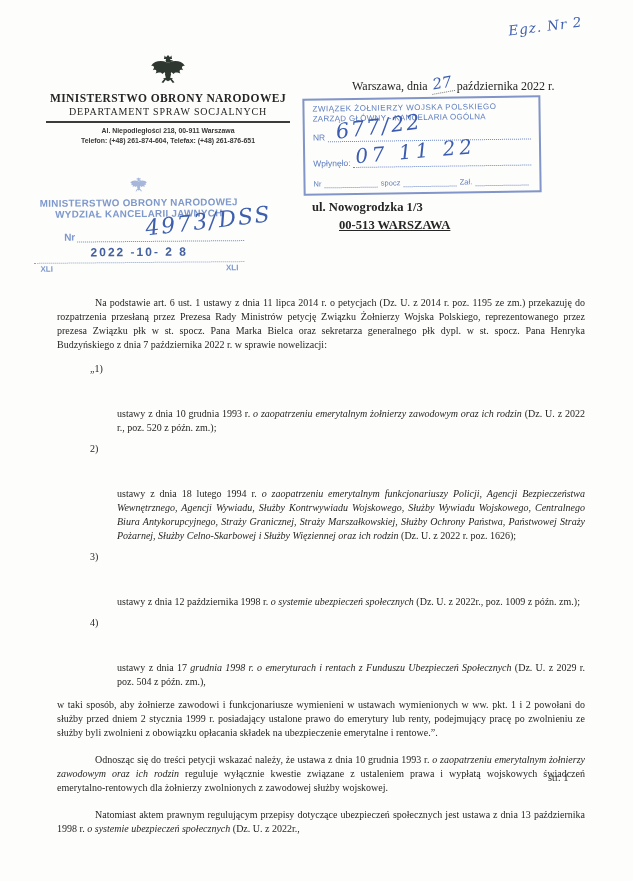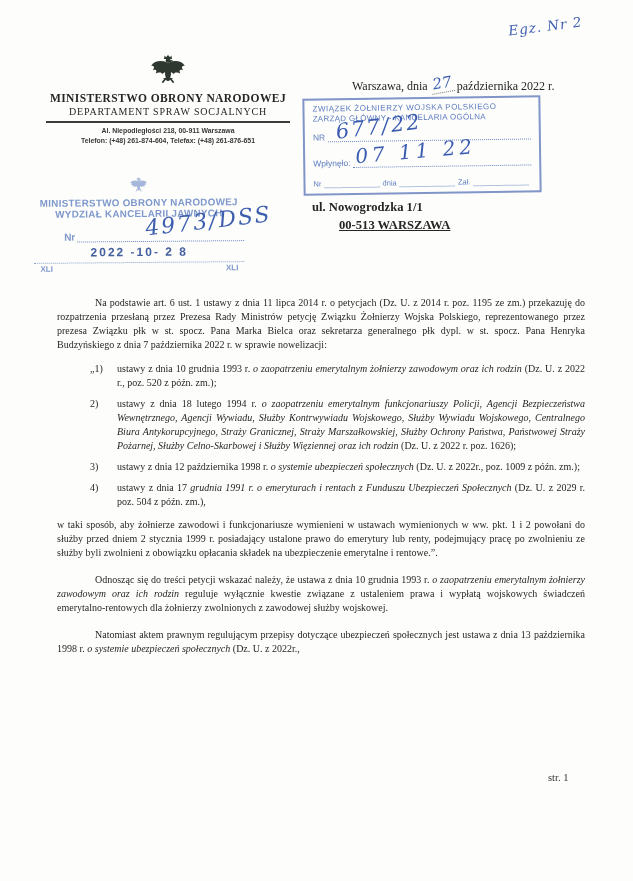--- a/index.html
+++ b/index.html
@@ -63,21 +63,21 @@
   .recipient { position:absolute; left:312px; top:199px; font-size:12.6px; font-weight:bold; line-height:17.6px; }
   .recipient .u { text-decoration:underline;margin-left:27px; }
 
   
   .letter-body { position:absolute; left:57px; top:296px; width:528px; font-size:10px; line-height:14px; text-align:justify; }
   .para { margin:0 0 10px; }
   .indent { text-indent:38px; }
   .acts-list { margin:1px 0 9px 33px; }
   .list-item { display:flex; margin-bottom:7px; }
   .li-marker { flex:0 0 27px; width:27px; }
-  .li-text { flex:1; text-align:justify; }
+  .li-text { flex:1; text-align:justify;margin-top:45px; }
   .para-tight { margin-bottom:13px; }
 
   .page-num { position:absolute; left:548px; top:772px; font-size:10.5px; color:#333; }
 </style>
 </head>
 <body>
 
 <svg width="0" height="0" style="position:absolute">
   <defs>
     <g id="eagle-shape">
@@ -126,21 +126,21 @@
     </div>
     <div class="su-row su-row-rec">
       <span class="su-label">Wpłynęło:</span>
       <span class="dots">
         <span class="su-rec-value hand">07 11 22</span>
       </span>
     </div>
     <div class="su-bottom">
       <span>Nr</span>
       <span class="dots"></span>
-      <span>dnia</span>
+      <span>spocz</span>
       <span class="dots"></span>
       <span>Zał.</span>
       <span class="dots"></span>
     </div>
   </div>
 
   <div class="stamp-registry">
     <svg class="eagle-sm" viewBox="0 0 64 56" fill="currentColor">
         <use href="#eagle-shape"></use>
       </svg>
@@ -154,21 +154,21 @@
     </div>
     <div class="sr-date">2022 -10- 2 8</div>
     <div class="sr-rule"></div>
     <div class="sr-codes">
       <span>XLI</span>
       <span>XLI</span>
     </div>
   </div>
 
   <div class="recipient">
-    <div>ul. Nowogrodzka 1/1</div>
+    <div>ul. Nowogrodzka 1/3</div>
     <div class="u">00-513 WARSZAWA</div>
   </div>
 
   <div class="letter-body">
     <p class="para indent"><span>Na podstawie art. 6 ust. 1 ustawy z dnia 11 lipca 2014 r. o petycjach (Dz. U. z 2014 r. poz. 1195 ze zm.) przekazuję do rozpatrzenia przesłaną przez Prezesa Rady Ministrów petycję Związku Żołnierzy Wojska Polskiego, reprezentowanego przez prezesa Związku płk w st. spocz. Pana Marka Bielca oraz sekretarza generalnego płk dypl. w st. spocz. Pana Henryka Budzyńskiego z dnia 7 października 2022 r. w sprawie nowelizacji:</span></p>
 
     <div class="acts-list">
       <div class="list-item">
         <span class="li-marker">„1)</span>
         <span class="li-text"><span>ustawy z dnia 10 grudnia 1993 r. </span><i>o zaopatrzeniu emerytalnym żołnierzy zawodowym oraz ich rodzin</i><span> (Dz. U. z 2022 r., poz. 520 z późn. zm.);</span></span>
@@ -176,21 +176,21 @@
       <div class="list-item">
         <span class="li-marker">2)</span>
         <span class="li-text"><span>ustawy z dnia 18 lutego 1994 r. </span><i>o zaopatrzeniu emerytalnym funkcjonariuszy Policji, Agencji Bezpieczeństwa Wewnętrznego, Agencji Wywiadu, Służby Kontrwywiadu Wojskowego, Służby Wywiadu Wojskowego, Centralnego Biura Antykorupcyjnego, Straży Granicznej, Straży Marszałkowskiej, Służby Ochrony Państwa, Państwowej Straży Pożarnej, Służby Celno-Skarbowej i Służby Więziennej oraz ich rodzin</i><span> (Dz. U. z 2022 r. poz. 1626);</span></span>
       </div>
       <div class="list-item">
         <span class="li-marker">3)</span>
         <span class="li-text"><span>ustawy z dnia 12 października 1998 r. </span><i>o systemie ubezpieczeń społecznych</i><span> (Dz. U. z 2022r., poz. 1009 z późn. zm.);</span></span>
       </div>
       <div class="list-item">
         <span class="li-marker">4)</span>
-        <span class="li-text"><span>ustawy z dnia 17 </span><i>grudnia 1991 r. o emeryturach i rentach z Funduszu Ubezpieczeń Społecznych</i><span> (Dz. U. z 2029 r. poz. 504 z późn. zm.),</span></span>
+        <span class="li-text"><span>ustawy z dnia 17 </span><i>grudnia 1998 r. o emeryturach i rentach z Funduszu Ubezpieczeń Społecznych</i><span> (Dz. U. z 2029 r. poz. 504 z późn. zm.),</span></span>
       </div>
     </div>
 
     <p class="para para-tight"><span>w taki sposób, aby żołnierze zawodowi i funkcjonariusze wymienieni w ustawach wymienionych w ww. pkt. 1 i 2 powołani do służby przed dniem 2 stycznia 1999 r. posiadający ustalone prawo do emerytury lub renty, podejmujący pracę po zwolnieniu ze służby byli zwolnieni z obowiązku opłacania składek na ubezpieczenie emerytalne i rentowe.”.</span></p>
     <p class="para para-tight indent"><span>Odnosząc się do treści petycji wskazać należy, że ustawa z dnia 10 grudnia 1993 r. </span><i>o zaopatrzeniu emerytalnym żołnierzy zawodowym oraz ich rodzin</i><span> reguluje wyłącznie kwestie związane z ustaleniem prawa i wypłatą wojskowych świadczeń emerytalno-rentowych dla żołnierzy zwolnionych z zawodowej służby wojskowej.</span></p>
     <p class="para indent"><span>Natomiast aktem prawnym regulującym przepisy dotyczące ubezpieczeń społecznych jest ustawa z dnia 13 października 1998 r. </span><i>o systemie ubezpieczeń społecznych</i><span> (Dz. U. z 2022r.,</span></p>
   </div>
 
   <div class="page-num">str. 1</div>
 

